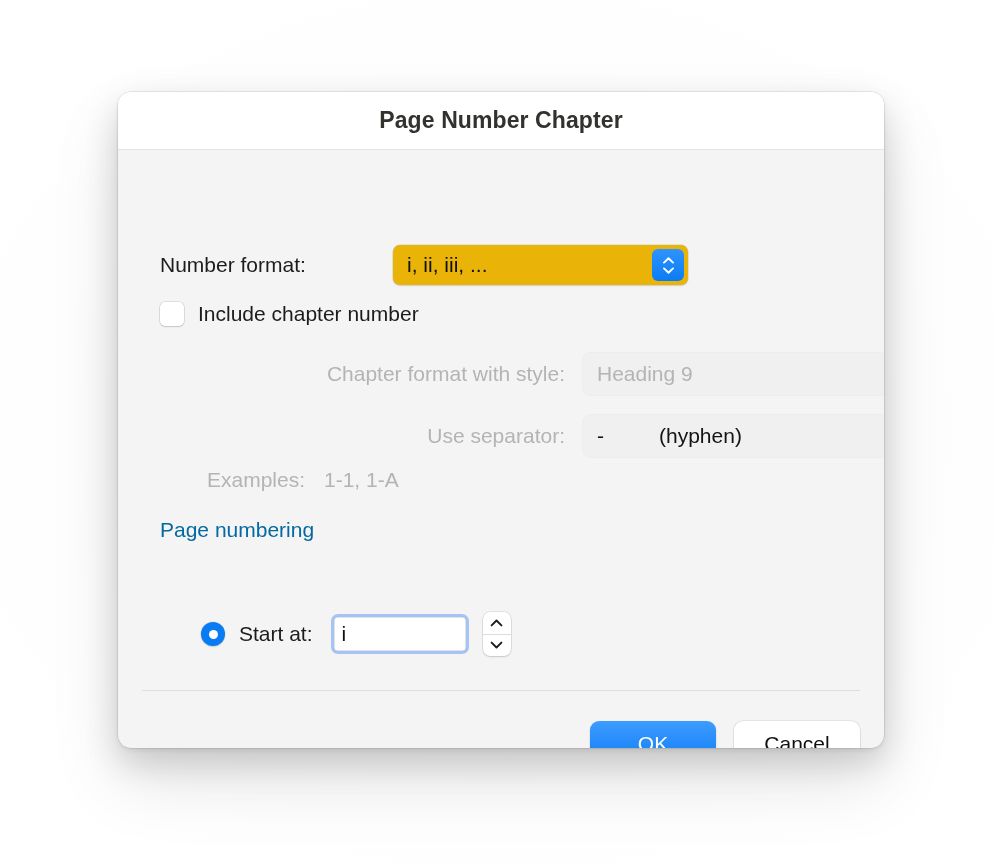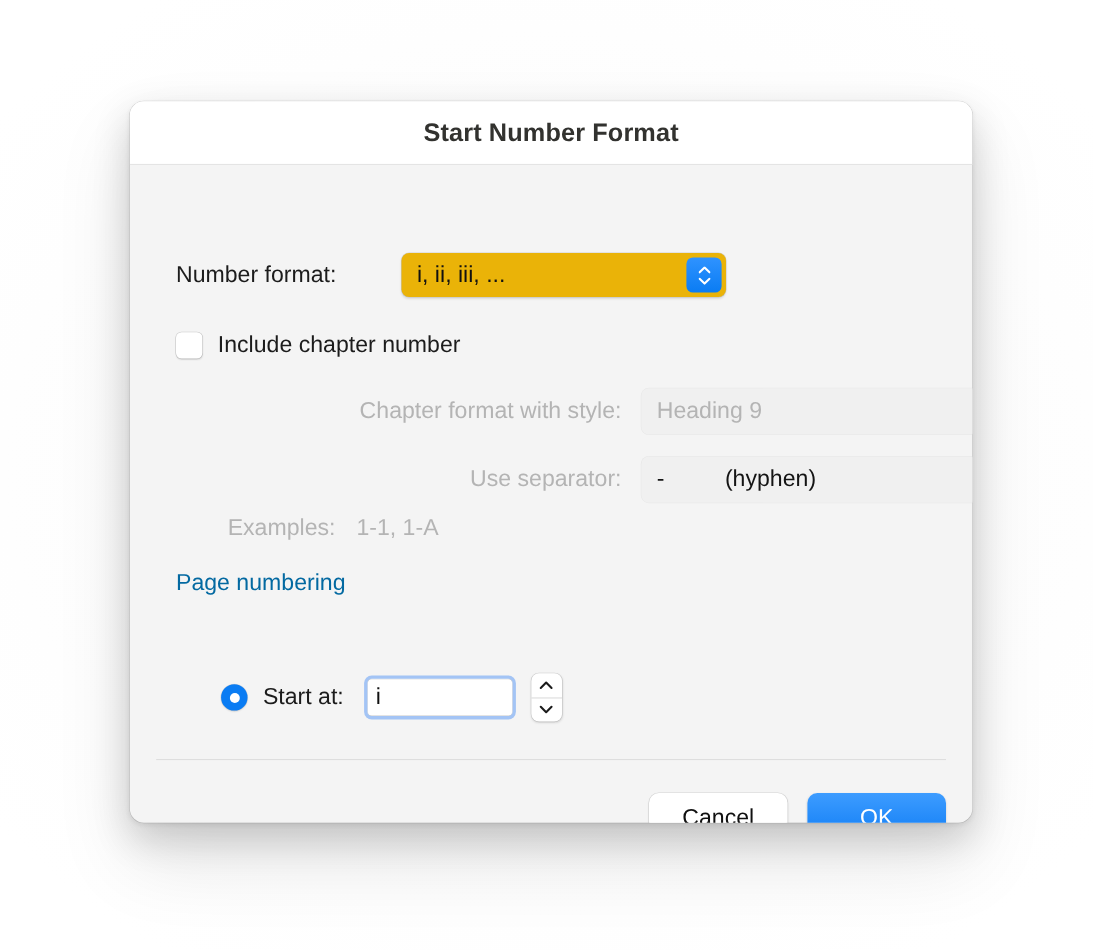--- a/index.html
+++ b/index.html
@@ -70,21 +70,21 @@
   .lbl {
     font-size: 21px;
     color: #1c1c1c;
     white-space: nowrap;
   }
   .lbl.dim {
     color: #b4b4b4;
   }
 
   
-  .row-numfmt { left: 42px; top: 80px; }
+  .row-numfmt { left: 42px; top: 95px; gap: 28px; }
   .row-numfmt .lbl { width: 200px; text-align: left; }
 
   .popup {
     position: relative;
     box-sizing: border-box;
     height: 40px;
     border-radius: 7px;
     display: flex;
     align-items: center;
     background: #eab308;
@@ -270,21 +270,21 @@
   }
 </style>
 </head>
 <body>
 
 <div class="backdrop"></div>
 
 <div class="dialog">
 
   <div class="titlebar">
-    <div class="title">Start Number Format</div>
+    <div class="title">Page Number Chapter</div>
   </div>
 
   <div class="body">
 
     <div class="row row-numfmt">
       <span class="lbl">Number format:</span>
       <div class="popup popup-numfmt">
         <span class="ptext">i, ii, iii, ...</span>
         <span class="popup-blue-chev">
           <svg class="chev" viewBox="0 0 11 7">
@@ -346,18 +346,18 @@
           <svg width="13" height="8" viewBox="0 0 13 8">
             <path d="M1.6 1.6 L6.5 6.5 L11.4 1.6" fill="none" stroke="#1c1c1c" stroke-width="1.9" stroke-linecap="round" stroke-linejoin="round"></path>
           </svg>
         </span>
       </span>
     </div>
 
     <div class="divider"></div>
 
     <div class="footer">
+      <button class="btn btn-ok">OK</button>
       <button class="btn btn-cancel">Cancel</button>
-      <button class="btn btn-ok">OK</button>
     </div>
 
   </div>
 </div>
 
 </body></html>

